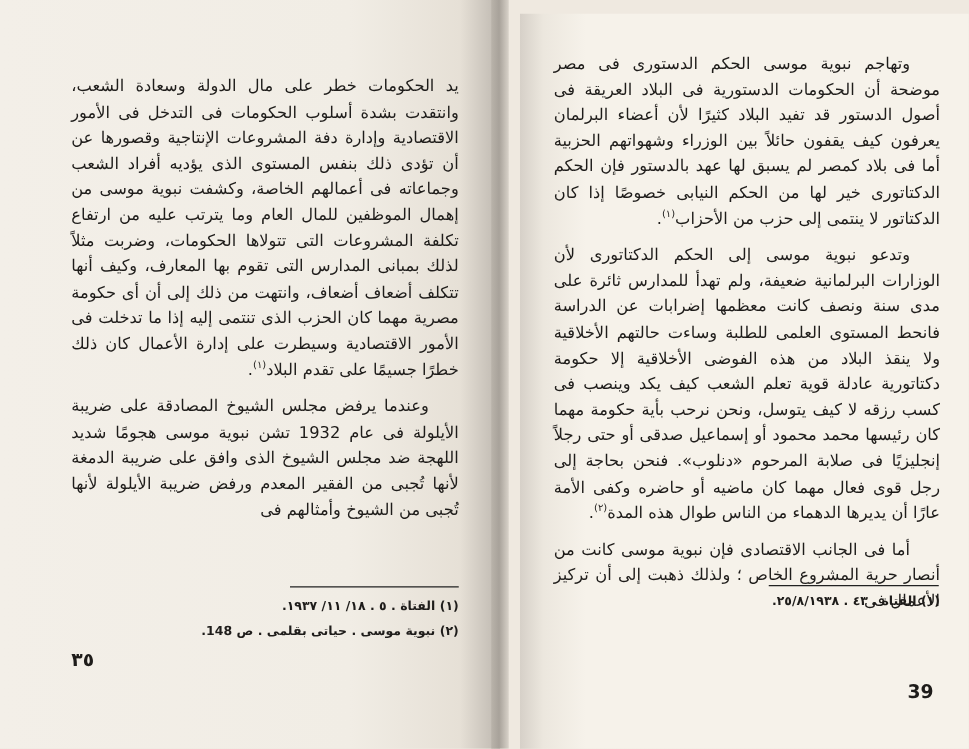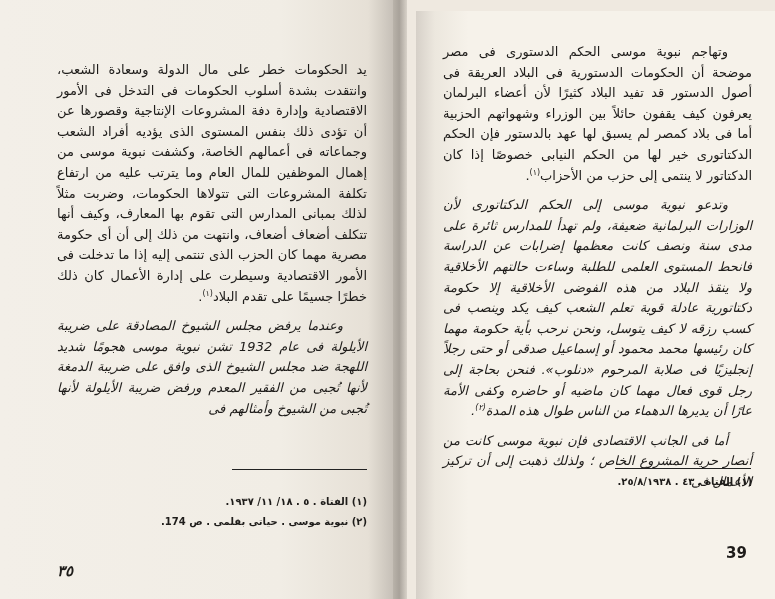--- a/index.html
+++ b/index.html
@@ -24,52 +24,52 @@
     position:absolute; left:393px; top:0; width:14px; height:599px;
     background:linear-gradient(to right, #b9b3aa, #a8a29a 45%, #d8d2c9);
   }
   .text-block {
     position:absolute; direction:rtl; text-align:justify;
     color:#1e1c1a; font-size:13px; line-height:20.6px;
   }
   .page-left .text-block { left:57px; width:310px; top:37px;margin-top:23px; }
   .page-right .text-block { left:27px; width:309px; top:31px; }
   .para { margin:0; text-indent:24px; }
-  .para + .para { margin-top:9px;font-style:italic; }
+  .para + .para { margin-top:9px; }
   .para.first-noindent { text-indent:0; }
   sup.fn { font-size:8px; vertical-align:super; line-height:0; }
   .fn-rule {
     position:absolute; height:1px; background:#222;
   }
   .page-left .fn-rule { left:232px; width:135px; top:469px; }
   .page-right .fn-rule { left:199px; width:136px; top:457px; }
   .footnotes {
     position:absolute; direction:rtl; font-size:10px; color:#1e1c1a; line-height:20px;
   }
-  .page-left .footnotes { left:57px; width:310px; top:476px;margin-top:16px; }
+  .page-left .footnotes { left:57px; width:310px; top:476px; }
   .page-right .footnotes { left:27px; width:309px; top:461px; }
   .footnote { margin:0;font-weight:bold; }
   .page-number {
     position:absolute; font-size:15px; font-weight:bold; color:#1e1c1a;
   }
-  .page-left .page-number { left:57px; top:562px;font-style:italic; }
+  .page-left .page-number { left:57px; top:519px; }
   .page-right .page-number { left:310px; top:533px; }
 </style>
 </head>
 <body>
 
 <div class="page page-left">
   <div class="text-block">
     <p class="para first-noindent"><span>يد الحكومات خطر على مال الدولة وسعادة الشعب، وانتقدت بشدة أسلوب الحكومات فى التدخل فى الأمور الاقتصادية وإدارة دفة المشروعات الإنتاجية وقصورها عن أن تؤدى ذلك بنفس المستوى الذى يؤديه أفراد الشعب وجماعاته فى أعمالهم الخاصة، وكشفت نبوية موسى من إهمال الموظفين للمال العام وما يترتب عليه من ارتفاع تكلفة المشروعات التى تتولاها الحكومات، وضربت مثلاً لذلك بمبانى المدارس التى تقوم بها المعارف، وكيف أنها تتكلف أضعاف أضعاف، وانتهت من ذلك إلى أن أى حكومة مصرية مهما كان الحزب الذى تنتمى إليه إذا ما تدخلت فى الأمور الاقتصادية وسيطرت على إدارة الأعمال كان ذلك خطرًا جسيمًا على تقدم البلاد</span><sup class="fn">(١)</sup><span>.</span></p>
     <p class="para"><span>وعندما يرفض مجلس الشيوخ المصادقة على ضريبة الأيلولة فى عام 1932 تشن نبوية موسى هجومًا شديد اللهجة ضد مجلس الشيوخ الذى وافق على ضريبة الدمغة لأنها تُجبى من الفقير المعدم ورفض ضريبة الأيلولة لأنها تُجبى من الشيوخ وأمثالهم فى</span></p>
   </div>
   <div class="fn-rule"></div>
   <div class="footnotes">
     <p class="footnote">(١) الفتاة . ٥ . ١٨/ ١١/ ١٩٣٧.</p>
-    <p class="footnote">(٢) نبوية موسى . حياتى بقلمى . ص 174.</p>
+    <p class="footnote">(٢) نبوية موسى . حياتى بقلمى . ص 148.</p>
   </div>
   <div class="page-number">٣٥</div>
 </div>
 
 <div class="page page-right">
   <div class="text-block">
     <p class="para"><span>وتهاجم نبوية موسى الحكم الدستورى فى مصر موضحة أن الحكومات الدستورية فى البلاد العريقة فى أصول الدستور قد تفيد البلاد كثيرًا لأن أعضاء البرلمان يعرفون كيف يقفون حائلاً بين الوزراء وشهواتهم الحزبية أما فى بلاد كمصر لم يسبق لها عهد بالدستور فإن الحكم الدكتاتورى خير لها من الحكم النيابى خصوصًا إذا كان الدكتاتور لا ينتمى إلى حزب من الأحزاب</span><sup class="fn">(١)</sup><span>.</span></p>
     <p class="para"><span>وتدعو نبوية موسى إلى الحكم الدكتاتورى لأن الوزارات البرلمانية ضعيفة، ولم تهدأ للمدارس ثائرة على مدى سنة ونصف كانت معظمها إضرابات عن الدراسة فانحط المستوى العلمى للطلبة وساءت حالتهم الأخلاقية ولا ينقذ البلاد من هذه الفوضى الأخلاقية إلا حكومة دكتاتورية عادلة قوية تعلم الشعب كيف يكد وينصب فى كسب رزقه لا كيف يتوسل، ونحن نرحب بأية حكومة مهما كان رئيسها محمد محمود أو إسماعيل صدقى أو حتى رجلاً إنجليزيًا فى صلابة المرحوم «دنلوب». فنحن بحاجة إلى رجل قوى فعال مهما كان ماضيه أو حاضره وكفى الأمة عارًا أن يديرها الدهماء من الناس طوال هذه المدة</span><sup class="fn">(٢)</sup><span>.</span></p>
     <p class="para"><span>أما فى الجانب الاقتصادى فإن نبوية موسى كانت من أنصار حرية المشروع الخاص ؛ ولذلك ذهبت إلى أن تركيز الأعمال فى</span></p>
   </div>

